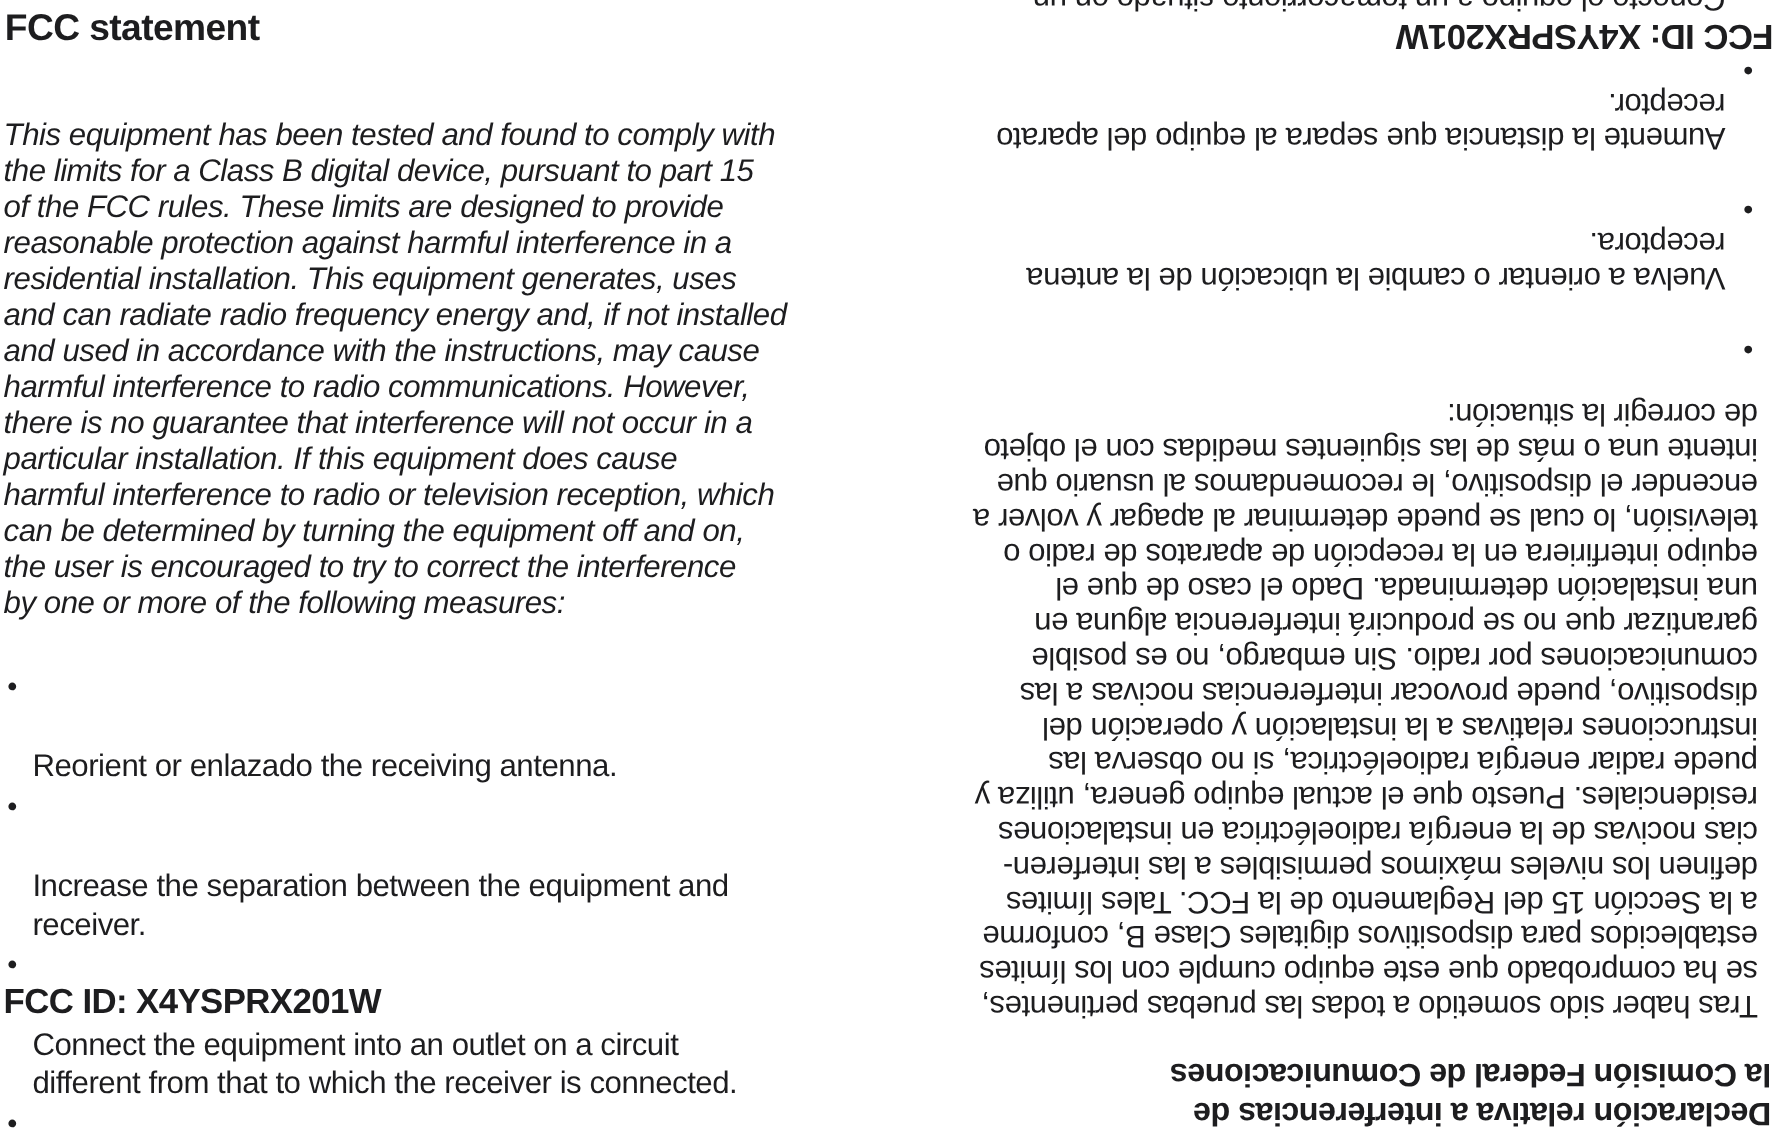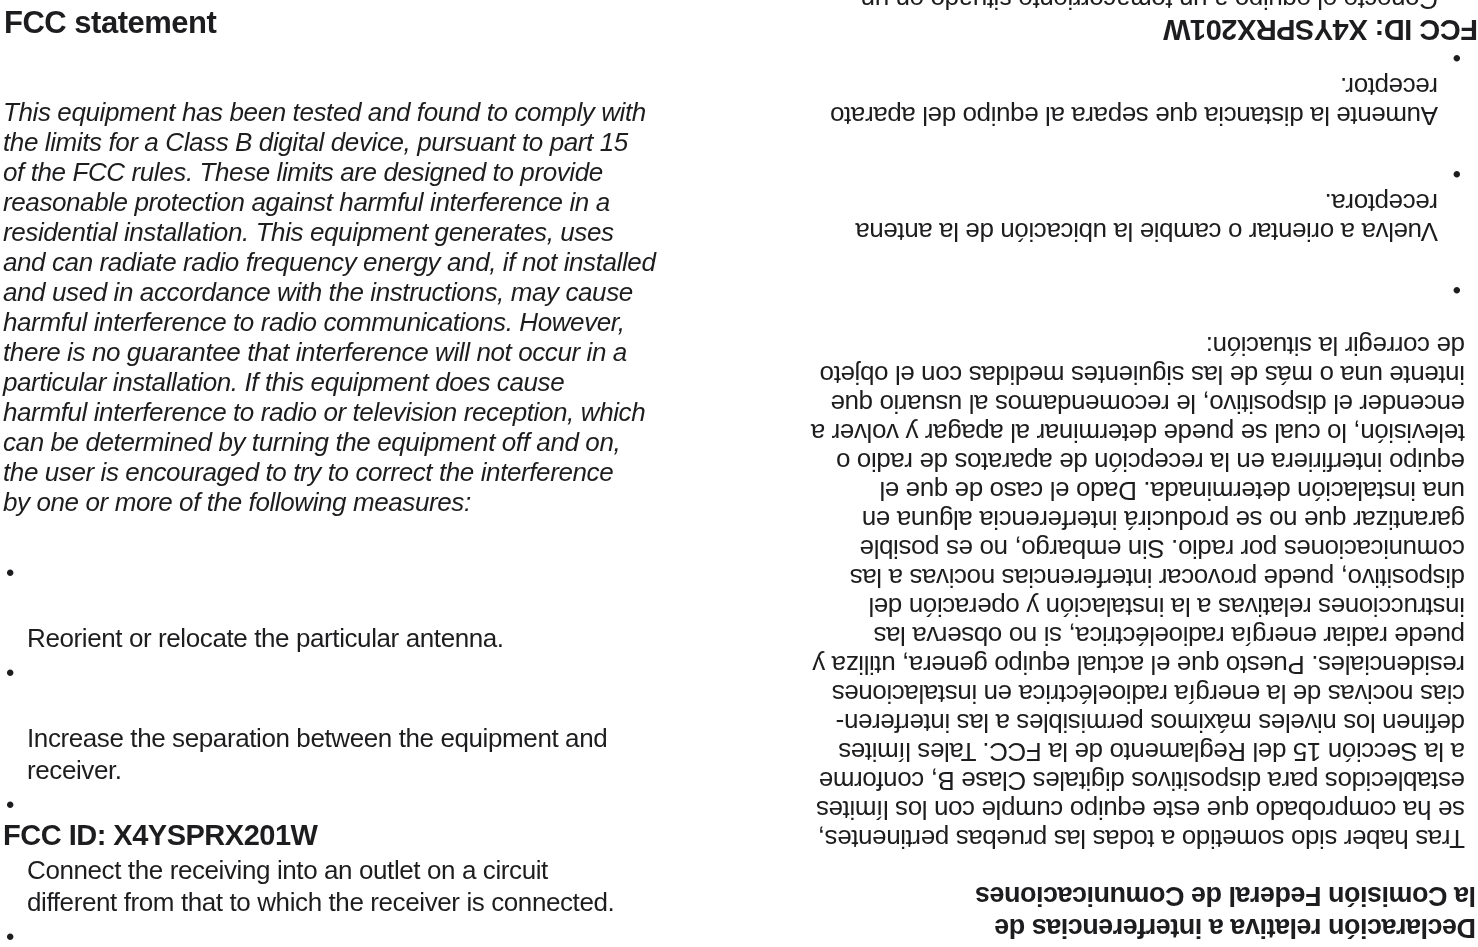--- a/index.html
+++ b/index.html
@@ -111,30 +111,30 @@
 there is no guarantee that interference will not occur in a
 particular installation. If this equipment does cause
 harmful interference to radio or television reception, which
 can be determined by turning the equipment off and on,
 the user is encouraged to try to correct the interference
 by one or more of the following measures:</p>
 
     <ul class="bullets">
       <li>
         <span class="dot">•</span>
-        <span>Reorient or relocate the particular antenna.</span>
+        <span>Reorient or enlazado the receiving antenna.</span>
       </li>
       <li>
         <span class="dot">•</span>
         <span>Increase the separation between the equipment and
 receiver.</span>
       </li>
       <li>
         <span class="dot">•</span>
-        <span>Connect the receiving into an outlet on a circuit
+        <span>Connect the equipment into an outlet on a circuit
 different from that to which the receiver is connected.</span>
       </li>
       <li>
         <span class="dot">•</span>
         
       </li>
     </ul>
 
     <h2 class="fcc-id">FCC ID: X4YSPRX201W</h2>
   </section>

